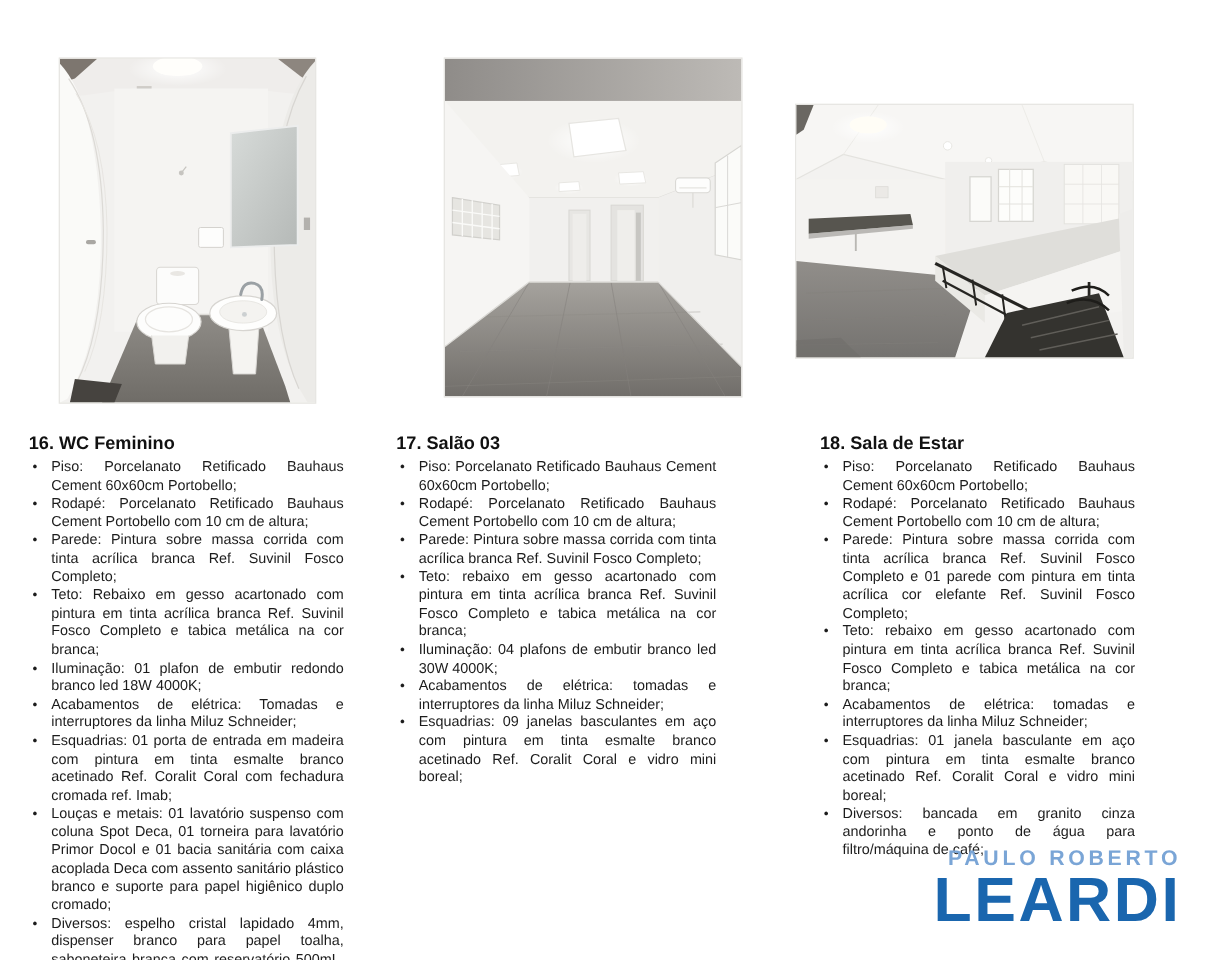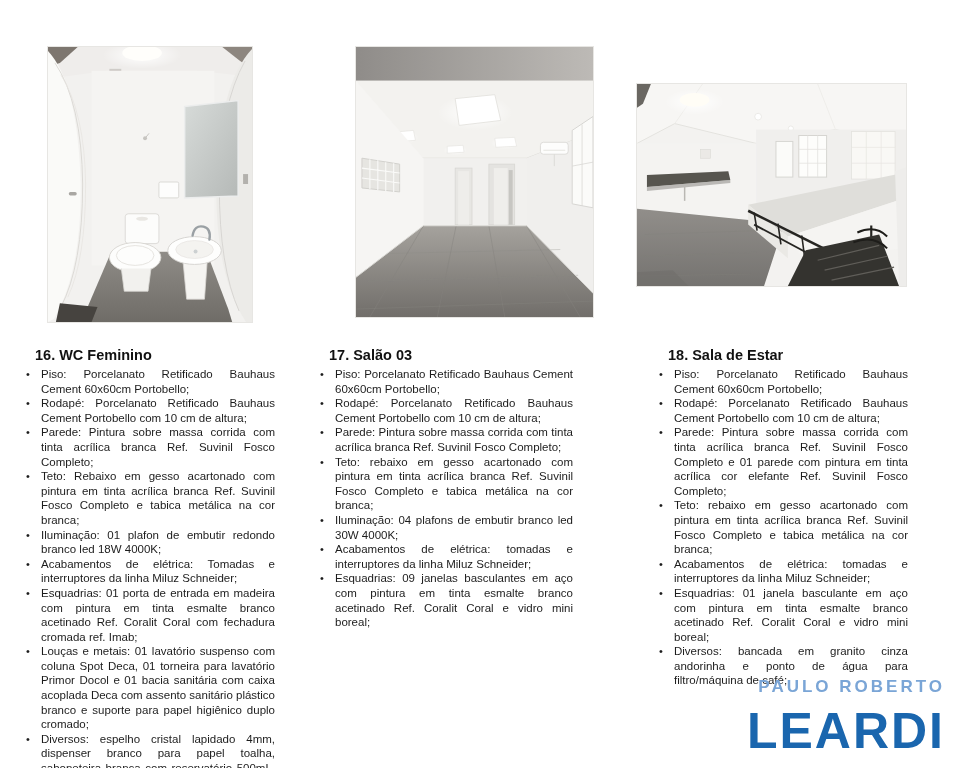--- a/index.html
+++ b/index.html
@@ -10,28 +10,28 @@
   .photo{position:absolute;margin:0;padding:0;border:1px solid #e7e6e3;box-sizing:border-box;background:#f2f1ef;}
   .photo svg{display:block;width:100%;height:100%;}
   .photo-1{left:47px;top:46px;width:206px;height:277px;}
   .photo-2{left:355px;top:46px;width:239px;height:272px;}
   .photo-3{left:636px;top:83px;width:271px;height:204px;}
 
   .column{position:absolute;top:347px;text-align:justify;font-size:11.5px;line-height:14.6px;color:#1c1c1c;}
   .col-1{left:23px;width:252px;}
   .col-2{left:317px;width:256px;}
   .col-3{left:656px;width:252px;}
-  .col-title{font-size:14.5px;line-height:17px;font-weight:700;margin:0 0 3px 12px;color:#111;text-align:left;}
+  .col-title{font-size:14.5px;line-height:17px;font-weight:700;margin:0 0 3px 0;color:#111;text-align:left;}
   .spec-list{list-style:none;margin:0;padding:0;}
   .spec-item{position:relative;padding-left:18px;}
   .spec-item::before{content:"\2022";position:absolute;left:3px;top:0;font-size:11px;color:#1c1c1c;}
 
   .logo{position:absolute;right:21px;top:677px;text-align:right;}
   .logo-top{font-size:17px;letter-spacing:3px;font-weight:700;color:#7AA5D6;white-space:nowrap;}
-  .logo-name{font-size:50px;font-weight:700;letter-spacing:2px;line-height:0.95;color:#1A66AE;margin-top:11px;white-space:nowrap;}
+  .logo-name{font-size:50px;font-weight:700;letter-spacing:2px;line-height:0.95;color:#1A66AE;margin-top:0;white-space:nowrap;}
 </style>
 </head>
 <body>
 
 <div class="page">
 
   <figure class="photo photo-1" aria-label="WC feminino: banheiro branco com bacia sanitária, lavatório com coluna, espelho e porta aberta">
     <svg viewBox="0 0 206 277" preserveAspectRatio="none">
       <defs>
         <linearGradient id="p1floor" x1="0" y1="0" x2="0" y2="1">

